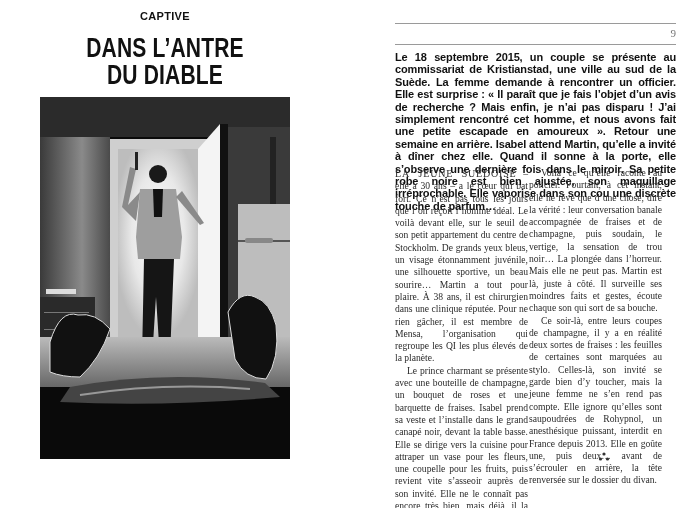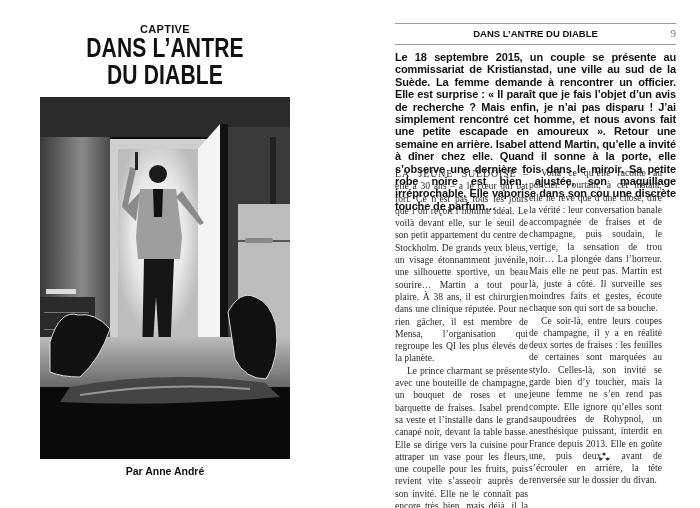--- a/index.html
+++ b/index.html
@@ -4,21 +4,21 @@
 <style>
   html, body { margin: 0; padding: 0; }
   body {
     width: 700px; height: 508px; background: #ffffff; position: relative; overflow: hidden;
     color: #111;
   }
   .page-left { position: absolute; left: 0; top: 0; width: 335px; height: 508px; }
   .page-right { position: absolute; left: 360px; top: 0; width: 340px; height: 508px; }
 
   .kicker {
-    position: absolute; left: 40px; width: 250px; top: 23px; text-align: center;
+    position: absolute; left: 40px; width: 250px; top: 10px; text-align: center;
     font-family: "Liberation Sans", sans-serif; font-weight: bold; font-size: 11px; letter-spacing: 0.3px;
   }
   .title {
     position: absolute; left: 30px; width: 270px; top: 35px; text-align: center;
     font-family: "Liberation Sans", sans-serif; font-weight: bold; font-size: 27px; line-height: 27px;
     transform: scaleX(0.78); transform-origin: center top; letter-spacing: 0.2px;
   }
   .illus {
     position: absolute; left: 40px; top: 97px; width: 250px; height: 362px; background: #0a0a0a; overflow: hidden;
   }
@@ -121,26 +121,24 @@
       <rect x="0" y="240" width="250" height="122" fill="url(#floor)"></rect>
       <rect x="0" y="290" width="250" height="72" fill="#0a0a0a"></rect>
       <path d="M30,290 Q125,272 225,286 L240,300 Q125,310 20,305 Z" fill="#444"></path>
       <path d="M40,298 Q125,285 210,292" stroke="#999" stroke-width="2" fill="none"></path>
 
       <path d="M10,245 Q20,212 38,218 Q55,215 70,232 Q60,262 40,280 Q22,280 10,275 Z" fill="#111" stroke="#ddd" stroke-width="1"></path>
       <path d="M188,215 Q200,193 215,200 Q230,205 236,228 Q240,262 226,282 Q205,282 195,262 Z" fill="#111" stroke="#ddd" stroke-width="1"></path>
     </svg>
   </div>
 
-  <div class="byline">Par Anne André</div>
 </div>
 
 <div class="page-right">
   <div class="running-head">
-    <div class="running-title">DANS L’ANTRE DU DIABLE</div>
     <div class="page-number">9</div>
   </div>
 
   <div class="lede">Le 18 septembre 2015, un couple se présente au commissariat de Kristianstad, une ville au sud de la Suède. La femme demande à rencontrer un officier. Elle est surprise : « Il paraît que je fais l’objet d’un avis de recherche ? Mais enfin, je n’ai pas disparu ! J’ai simplement rencontré cet homme, et nous avons fait une petite escapade en amoureux ». Retour une semaine en arrière. Isabel attend Martin, qu’elle a invité à dîner chez elle. Quand il sonne à la porte, elle s’observe une dernière fois dans le miroir. Sa petite robe noire est bien ajustée, son maquillage irréprochable. Elle vaporise dans son cou une discrète touche de parfum…</div>
 
   <div class="col col-1">
     <p class="first"><span class="smallcaps">la jeune suédoise</span><span> – elle a 30 ans – a le cœur qui bat fort. Ce n’est pas tous les jours que l’on reçoit l’homme idéal. Le voilà devant elle, sur le seuil de son petit appartement du centre de Stockholm. De grands yeux bleus, un visage étonnamment juvénile, une silhouette sportive, un beau sourire… Martin a tout pour plaire. À 38 ans, il est chirurgien dans une clinique réputée. Pour ne rien gâcher, il est membre de Mensa, l’organisation qui regroupe les QI les plus élevés de la planète.</span></p>
     <p>Le prince charmant se présente avec une bouteille de champagne, un bouquet de roses et une barquette de fraises. Isabel prend sa veste et l’installe dans le grand canapé noir, devant la table basse. Elle se dirige vers la cuisine pour attraper un vase pour les fleurs, une coupelle pour les fruits, puis revient vite s’asseoir auprès de son invité. Elle ne le connaît pas encore très bien, mais déjà, il la fait craquer. Depuis cette première soirée, ils vivent l’amour fou.</p>
   </div>
 

